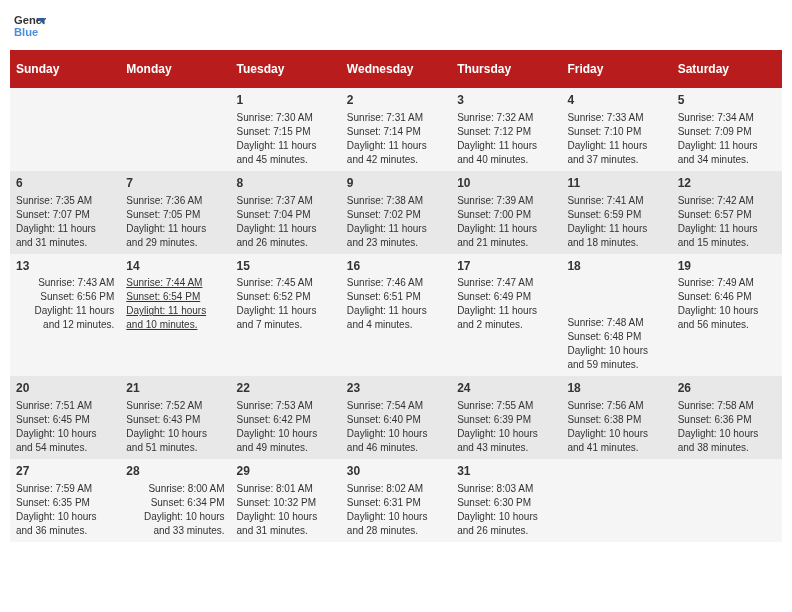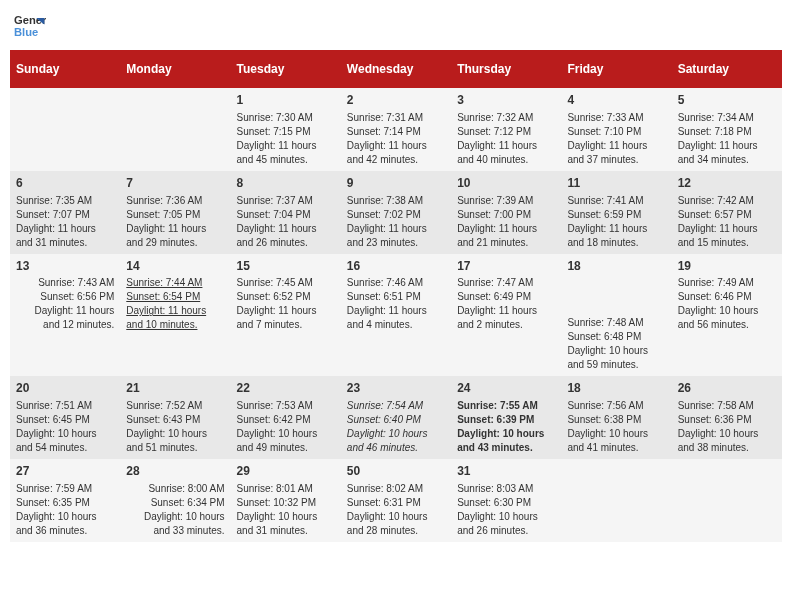--- a/index.html
+++ b/index.html
@@ -135,21 +135,21 @@
         </td>
         <td>
           <span class="day-num">4</span>
           <div class="day-info" style="white-space: pre-line;">Sunrise: 7:33 AM
 Sunset: 7:10 PM
 Daylight: 11 hours and 37 minutes.</div>
         </td>
         <td>
           <span class="day-num">5</span>
           <div class="day-info" style="white-space: pre-line;">Sunrise: 7:34 AM
-Sunset: 7:18 PM
+Sunset: 7:09 PM
 Daylight: 11 hours and 34 minutes.</div>
         </td>
       </tr>
       <tr>
         <td>
           <span class="day-num">6</span>
           <div class="day-info" style="white-space: pre-line;">Sunrise: 7:35 AM
 Sunset: 7:07 PM
 Daylight: 11 hours and 31 minutes.</div>
         </td>
@@ -248,27 +248,27 @@
 Daylight: 10 hours and 51 minutes.</div>
         </td>
         <td>
           <span class="day-num">22</span>
           <div class="day-info" style="white-space: pre-line;">Sunrise: 7:53 AM
 Sunset: 6:42 PM
 Daylight: 10 hours and 49 minutes.</div>
         </td>
         <td>
           <span class="day-num">23</span>
-          <div class="day-info" style="white-space: pre-line; font-style: italic;">Sunrise: 7:54 AM
+          <div class="day-info" style="white-space: pre-line;">Sunrise: 7:54 AM
 Sunset: 6:40 PM
 Daylight: 10 hours and 46 minutes.</div>
         </td>
         <td>
           <span class="day-num">24</span>
-          <div class="day-info" style="white-space: pre-line; font-weight: bold;">Sunrise: 7:55 AM
+          <div class="day-info" style="white-space: pre-line;">Sunrise: 7:55 AM
 Sunset: 6:39 PM
 Daylight: 10 hours and 43 minutes.</div>
         </td>
         <td>
           <span class="day-num">18</span>
           <div class="day-info" style="white-space: pre-line;">Sunrise: 7:56 AM
 Sunset: 6:38 PM
 Daylight: 10 hours and 41 minutes.</div>
         </td>
         <td>
@@ -291,21 +291,21 @@
 Sunset: 6:34 PM
 Daylight: 10 hours and 33 minutes.</div>
         </td>
         <td>
           <span class="day-num">29</span>
           <div class="day-info" style="white-space: pre-line;">Sunrise: 8:01 AM
 Sunset: 10:32 PM
 Daylight: 10 hours and 31 minutes.</div>
         </td>
         <td>
-          <span class="day-num">50</span>
+          <span class="day-num">30</span>
           <div class="day-info" style="white-space: pre-line;">Sunrise: 8:02 AM
 Sunset: 6:31 PM
 Daylight: 10 hours and 28 minutes.</div>
         </td>
         <td>
           <span class="day-num">31</span>
           <div class="day-info" style="white-space: pre-line;">Sunrise: 8:03 AM
 Sunset: 6:30 PM
 Daylight: 10 hours and 26 minutes.</div>
         </td>

